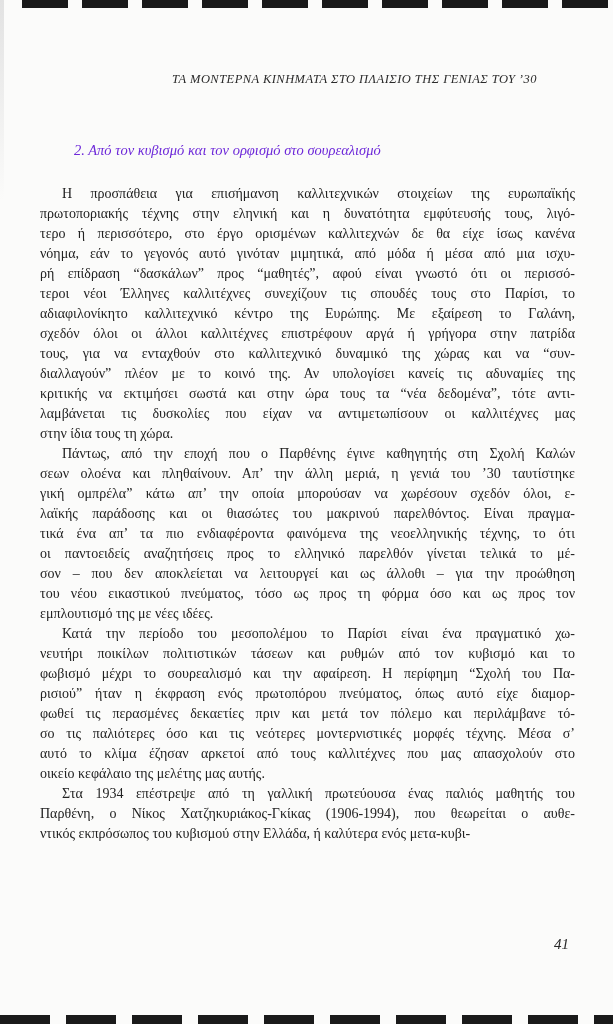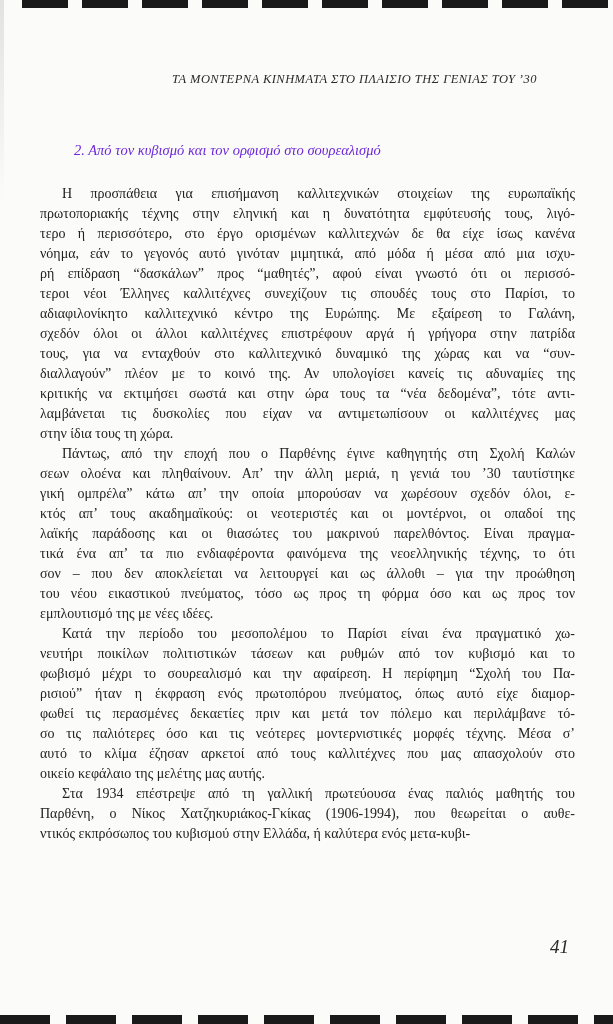--- a/index.html
+++ b/index.html
@@ -53,21 +53,21 @@
     text-align:justify;
     text-align-last:justify;
     height:20px;
     overflow:hidden;
   }
   .line.first{padding-left:22px;}
   .line.last{text-align-last:left;}
   .page-number{
     position:absolute;top:936px;right:44px;
     font-style:italic;
-    font-size:19px;
+    font-size:15px;
     color:#2a2a2a;
   }
 </style>
 </head>
 <body>
 
 <div class="page">
   <div class="scan-bar-top"></div>
   <div class="left-edge-shadow"></div>
 
@@ -88,23 +88,23 @@
         <div class="line">τους, για να ενταχθούν στο καλλιτεχνικό δυναμικό της χώρας και να “συν-</div>
         <div class="line">διαλλαγούν” πλέον με το κοινό της. Αν υπολογίσει κανείς τις αδυναμίες της</div>
         <div class="line">κριτικής να εκτιμήσει σωστά και στην ώρα τους τα “νέα δεδομένα”, τότε αντι-</div>
         <div class="line">λαμβάνεται τις δυσκολίες που είχαν να αντιμετωπίσουν οι καλλιτέχνες μας</div>
         <div class="line last">στην ίδια τους τη χώρα.</div>
       </div>
       <div class="para">
         <div class="line first">Πάντως, από την εποχή που ο Παρθένης έγινε καθηγητής στη Σχολή Καλών</div>
         <div class="line">σεων ολοένα και πληθαίνουν. Απ’ την άλλη μεριά, η γενιά του ’30 ταυτίστηκε</div>
         <div class="line">γική ομπρέλα” κάτω απ’ την οποία μπορούσαν να χωρέσουν σχεδόν όλοι, ε-</div>
-        <div class="line">κτός απ’ τους ακαδημαϊκούς: οι νεοτεριστές και οι μοντέρνοι, οι οπαδοί της</div>
         <div class="line">λαϊκής παράδοσης και οι θιασώτες του μακρινού παρελθόντος. Είναι πραγμα-</div>
         <div class="line">τικά ένα απ’ τα πιο ενδιαφέροντα φαινόμενα της νεοελληνικής τέχνης, το ότι</div>
+        <div class="line">οι παντοειδείς αναζητήσεις προς το ελληνικό παρελθόν γίνεται τελικά το μέ-</div>
         <div class="line">σον – που δεν αποκλείεται να λειτουργεί και ως άλλοθι – για την προώθηση</div>
         <div class="line">του νέου εικαστικού πνεύματος, τόσο ως προς τη φόρμα όσο και ως προς τον</div>
         <div class="line last">εμπλουτισμό της με νέες ιδέες.</div>
       </div>
       <div class="para">
         <div class="line first">Κατά την περίοδο του μεσοπολέμου το Παρίσι είναι ένα πραγματικό χω-</div>
         <div class="line">νευτήρι ποικίλων πολιτιστικών τάσεων και ρυθμών από τον κυβισμό και το</div>
         <div class="line">φωβισμό μέχρι το σουρεαλισμό και την αφαίρεση. Η περίφημη “Σχολή του Πα-</div>
         <div class="line">ρισιού” ήταν η έκφραση ενός πρωτοπόρου πνεύματος, όπως αυτό είχε διαμορ-</div>
         <div class="line">φωθεί τις περασμένες δεκαετίες πριν και μετά τον πόλεμο και περιλάμβανε τό-</div>

